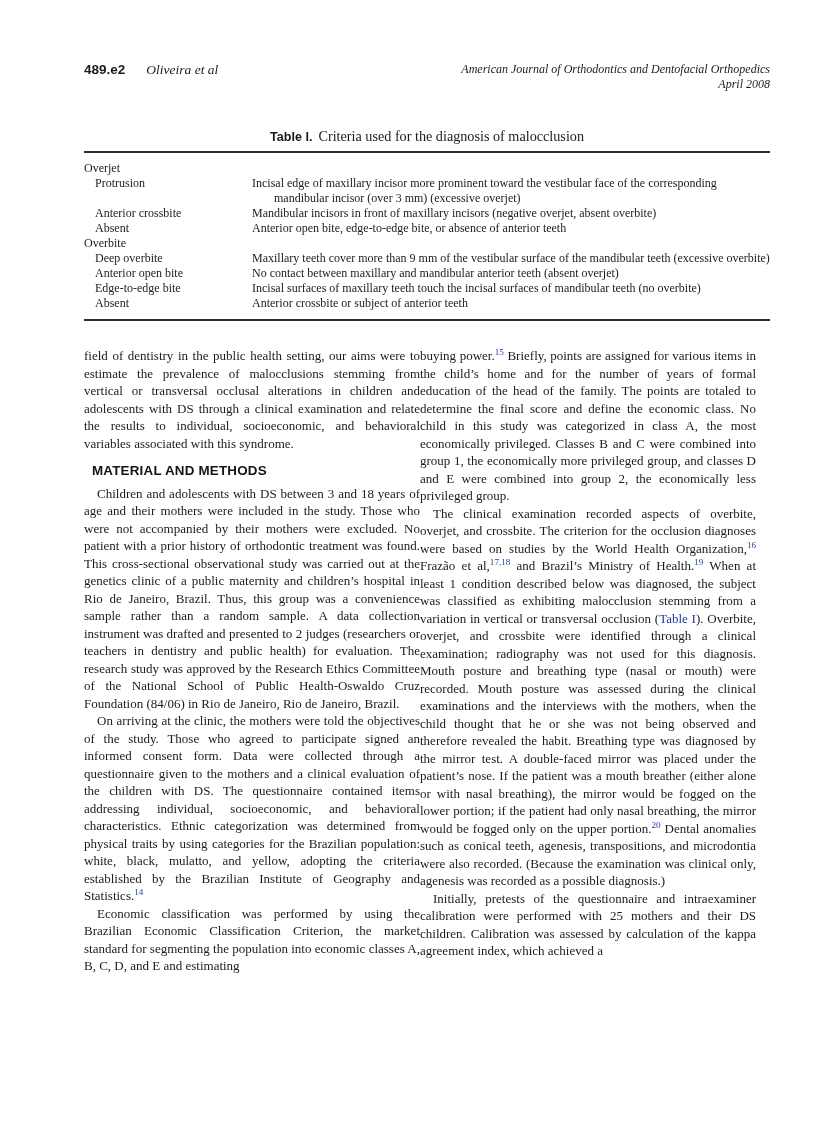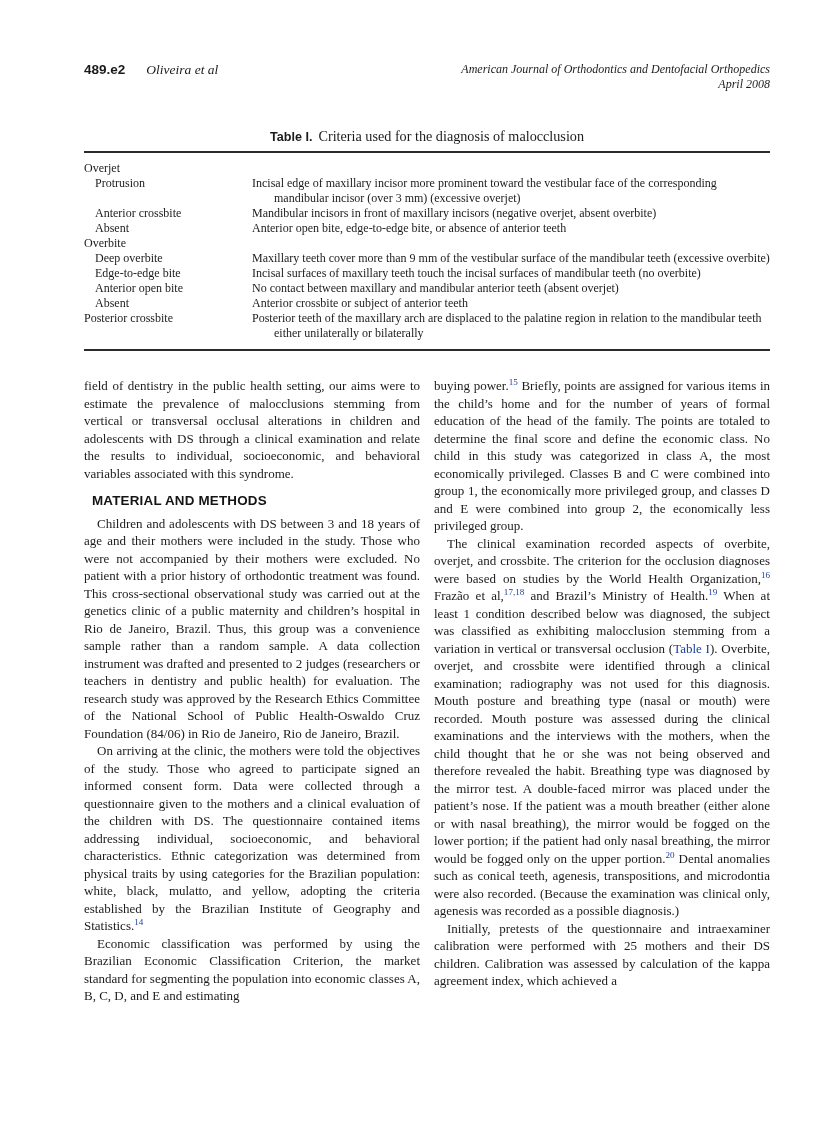--- a/index.html
+++ b/index.html
@@ -19,21 +19,21 @@
   .tbl { margin-top:36px; }
   .tbl-title-line { font-size:14.2px;text-align:center; }
   .tbl-label { font-family:"Liberation Sans", sans-serif; font-weight:bold; font-size:12.6px; margin-right:6px; }
   .rule { height:2px; background:var(--rule); }
   .rule-top { margin-top:6px; margin-bottom:8px; }
   .rule-bottom { margin-top:8px; }
   .tbl-row { display:grid; grid-template-columns:168px 1fr; font-size:12px; line-height:15px; }
   .term.indent { padding-left:11px; }
   .desc { padding-left:22px; text-indent:-22px; }
   
-  .cols { margin-top:26px; display:flex; gap:14px; }
+  .cols { margin-top:26px; display:flex; }
   .col { width:336px; font-size:13px; line-height:17.5px; text-align:justify; }
   .col p { margin:0; }
   p.ind { text-indent:13px; }
   h2.sec { font-family:"Liberation Sans", sans-serif; font-size:13.4px; margin:10px 0 5px 0; letter-spacing:0.2px; color:#141414;padding-left:8px; }
   sup.ref { color:var(--link); font-size:0.7em; line-height:0; cursor:pointer; }
   .link { color:var(--link); cursor:pointer;margin-top:35px; }
 </style>
 </head>
 <body>
 
@@ -73,34 +73,30 @@
     </div>
     <div class="tbl-row">
       <div class="term">Overbite</div>
       <div class="desc"></div>
     </div>
     <div class="tbl-row">
       <div class="term indent">Deep overbite</div>
       <div class="desc">Maxillary teeth cover more than 9 mm of the vestibular surface of the mandibular teeth (excessive overbite)</div>
     </div>
     <div class="tbl-row">
+      <div class="term indent">Anterior open bite</div>
+      <div class="desc">No contact between maxillary and mandibular anterior teeth (absent overjet)</div>
+    </div>
+    <div class="tbl-row">
       <div class="term indent">Edge-to-edge bite</div>
       <div class="desc">Incisal surfaces of maxillary teeth touch the incisal surfaces of mandibular teeth (no overbite)</div>
     </div>
     <div class="tbl-row">
-      <div class="term indent">Anterior open bite</div>
-      <div class="desc">No contact between maxillary and mandibular anterior teeth (absent overjet)</div>
-    </div>
-    <div class="tbl-row">
       <div class="term indent">Absent</div>
       <div class="desc">Anterior crossbite or subject of anterior teeth</div>
-    </div>
-    <div class="tbl-row">
-      <div class="term">Posterior crossbite</div>
-      <div class="desc">Posterior teeth of the maxillary arch are displaced to the palatine region in relation to the mandibular teeth either unilaterally or bilaterally</div>
     </div>
 
     <div class="rule rule-bottom"></div>
   </div>
 
   <div class="cols">
 
     <div class="col">
       <p><span>field of dentistry in the public health setting, our aims were to estimate the prevalence of malocclusions stemming from vertical or transversal occlusal alterations in children and adolescents with DS through a clinical examination and relate the results to individual, socioeconomic, and behavioral variables associated with this syndrome.</span></p>
       <h2 class="sec">MATERIAL AND METHODS</h2>

